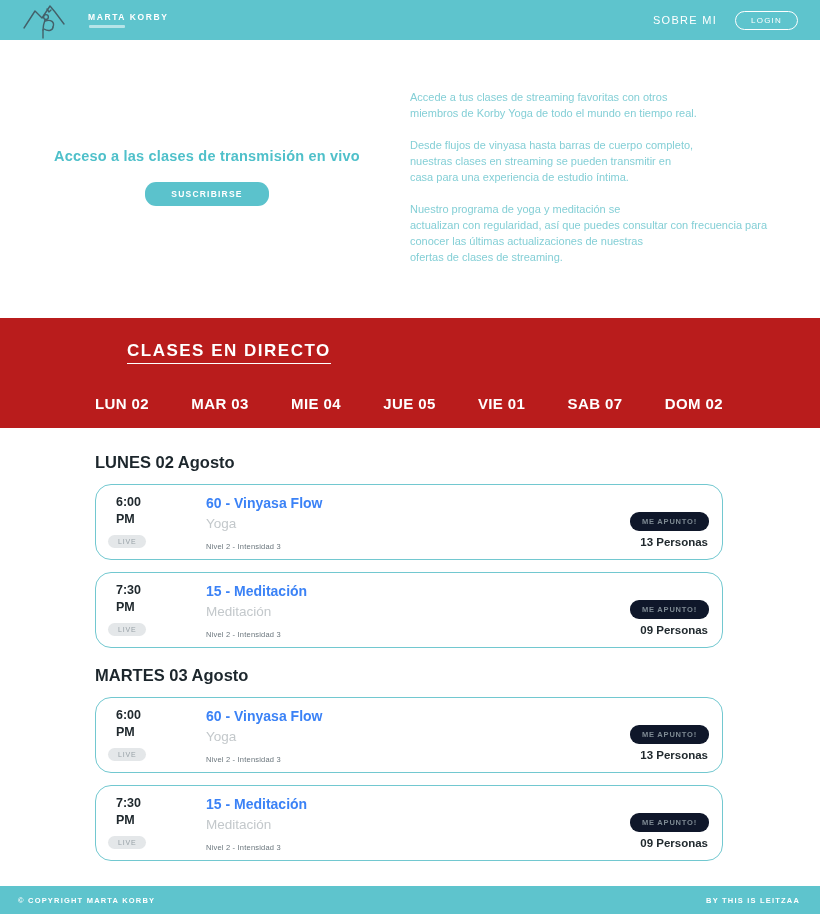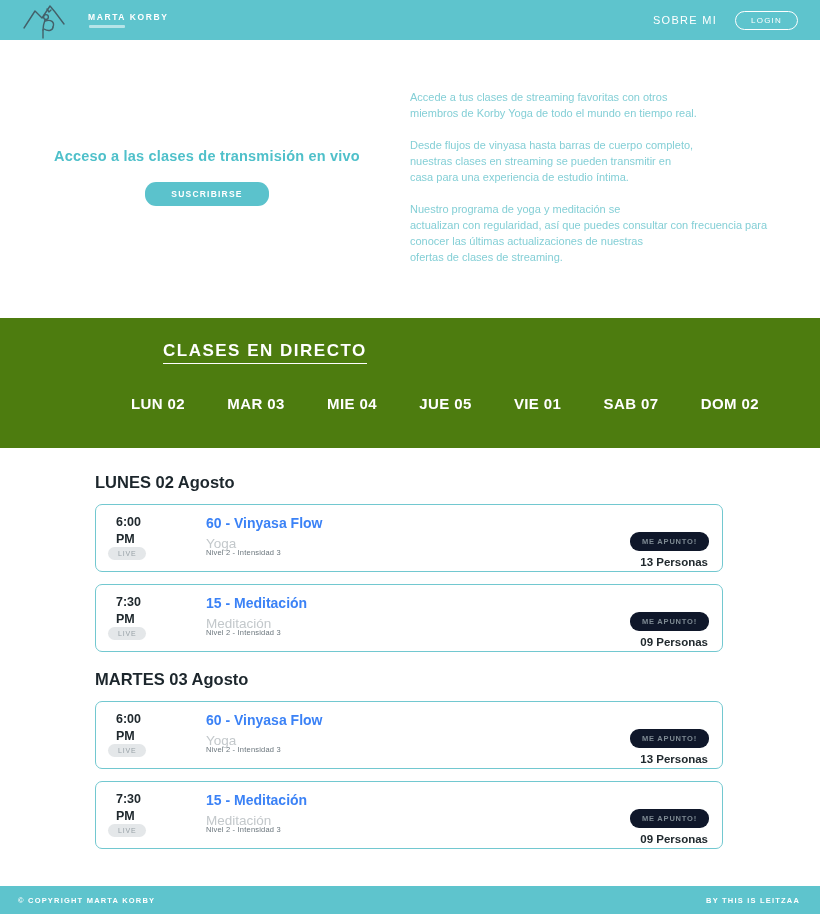--- a/index.html
+++ b/index.html
@@ -57,21 +57,21 @@
     font-size:8.5px; letter-spacing:1.2px; font-weight:bold;
     padding:7px 26px; cursor:pointer;
     font-family:"Liberation Sans", sans-serif;
   }
   .hero-right { position:absolute; left:390px; top:49px; width:430px;margin-left:20px; }
   .hero-right p {
     color:#84cfd6; font-size:11px; line-height:16px; margin-bottom:16px;
   }
 
   
-  .band { height:130px; background:#4d7c0f; padding-top:23px;padding-left:36px; }
+  .band { height:110px; background:#b91c1c; padding-top:23px; }
   .band-title-wrap { margin-left:127px; }
   .band-title {
     color:#ffffff; font-size:17px; font-weight:bold; letter-spacing:1.5px;
     display:inline-block; border-bottom:1.5px solid #ffffff;
     padding-bottom:2px; cursor:pointer;
   }
   .days {
     margin:31px 0 0 95px; width:628px;
     display:flex; justify-content:space-between;
   }
@@ -81,39 +81,39 @@
   }
 
   
   .schedule { padding:0 95px; }
   .section-heading {
     color:#1c262c; font-size:16.5px; font-weight:bold;
     margin-top:25px; margin-bottom:12px;
   }
   .section-heading.second { margin-top:18px; }
   .card {
-    width:628px; height:68px;
-    border:1px solid #72c8d0; border-radius:7px; background:#ffffff;
+    width:628px; height:76px;
+    border:1px solid #72c8d0; border-radius:16px; background:#ffffff;
     display:flex; position:relative; margin-bottom:12px;
   }
   .card-col1 { width:110px; position:relative; padding:9px 0 0 20px; }
   .card-time {
     color:#20292e; font-size:12.5px; font-weight:bold; line-height:1.35;
   }
   .live-badge {
     position:absolute; left:12px; bottom:11px;
     background:#e4e7e9; color:#98a1a7;
     font-size:7px; letter-spacing:0.8px;
     border-radius:7px; padding:3px 10px;
   }
   .card-col2 { flex:1; position:relative; padding-top:10px; }
   .card-title { color:#3b82f6; font-size:14px; font-weight:bold; }
   .card-cat { color:#c3c8cb; font-size:13.5px; margin-top:5px; }
   .card-level {
-    position:absolute; left:0; bottom:14px;
+    position:absolute; left:0; bottom:8px;
     color:#6b767d; font-size:7.5px; letter-spacing:0.2px;
   }
   .card-col3 { width:130px; position:relative; }
   .join-btn {
     position:absolute; top:27px; right:13px;
     background:#0f172a; color:#7e8a93; border:none; border-radius:9px;
     font-size:7.5px; font-weight:bold; letter-spacing:0.8px;
     padding:5px 12px; cursor:pointer;
     font-family:"Liberation Sans", sans-serif;
     text-align:center;

